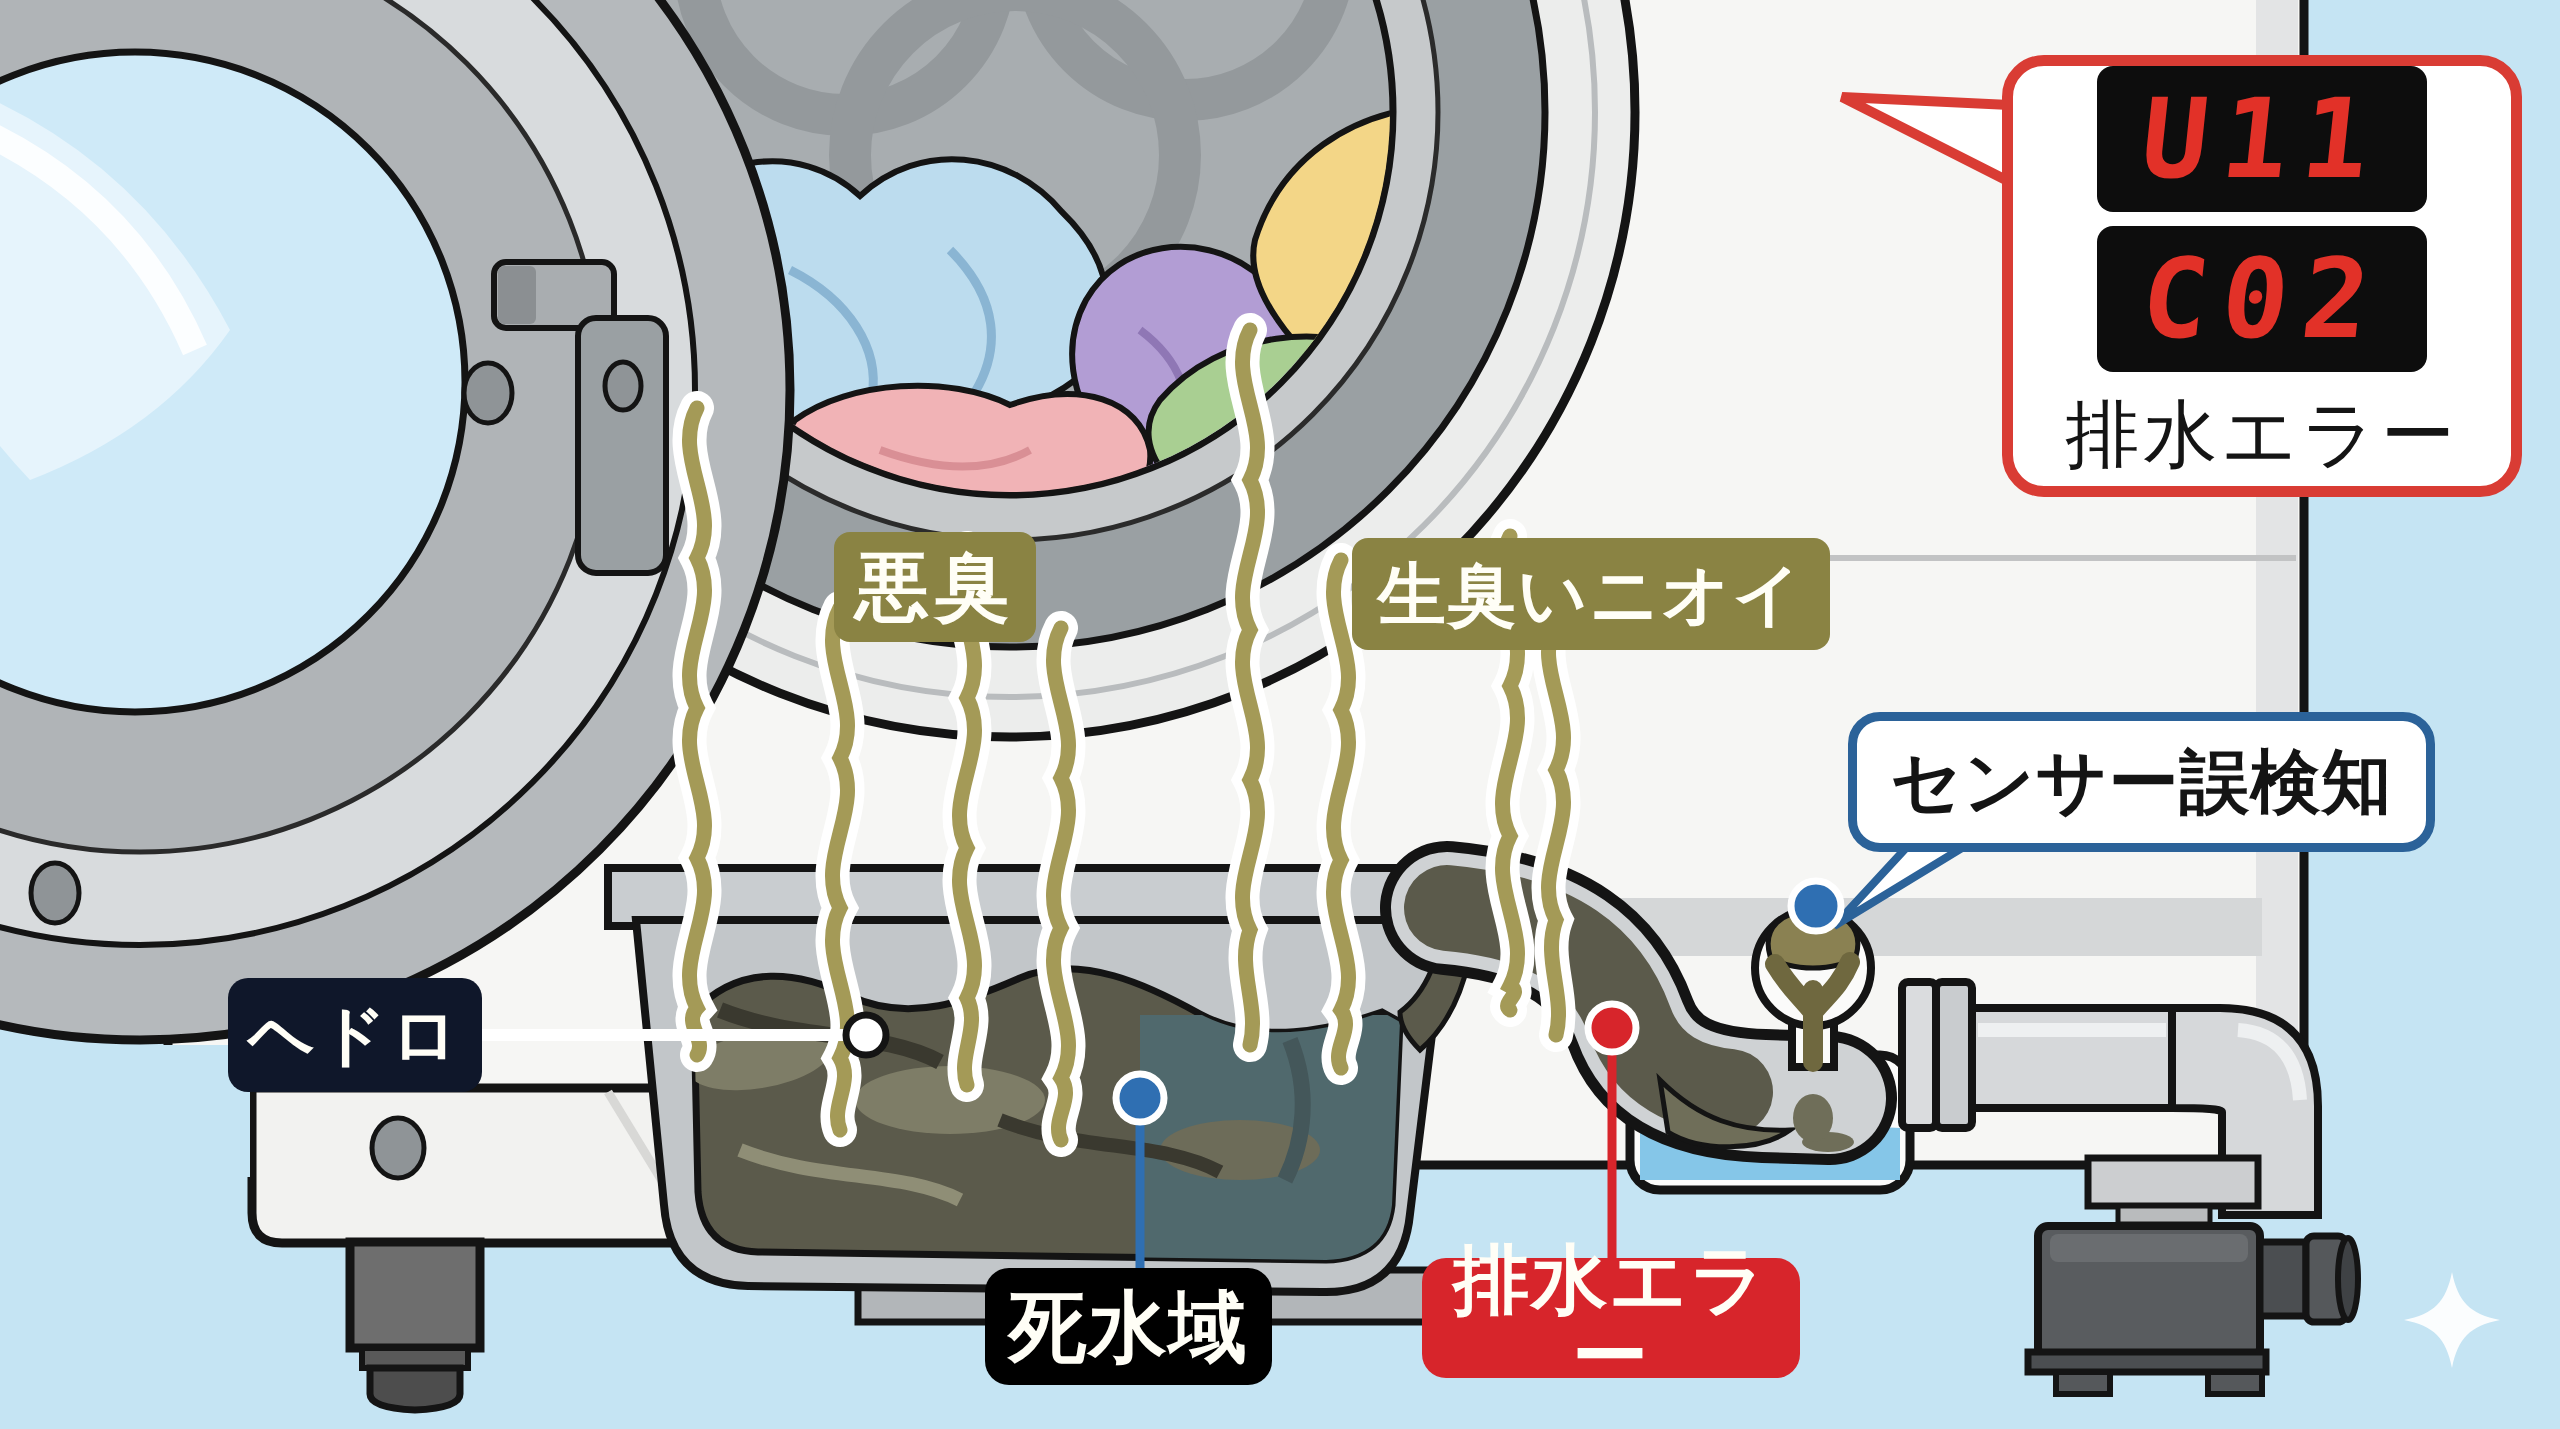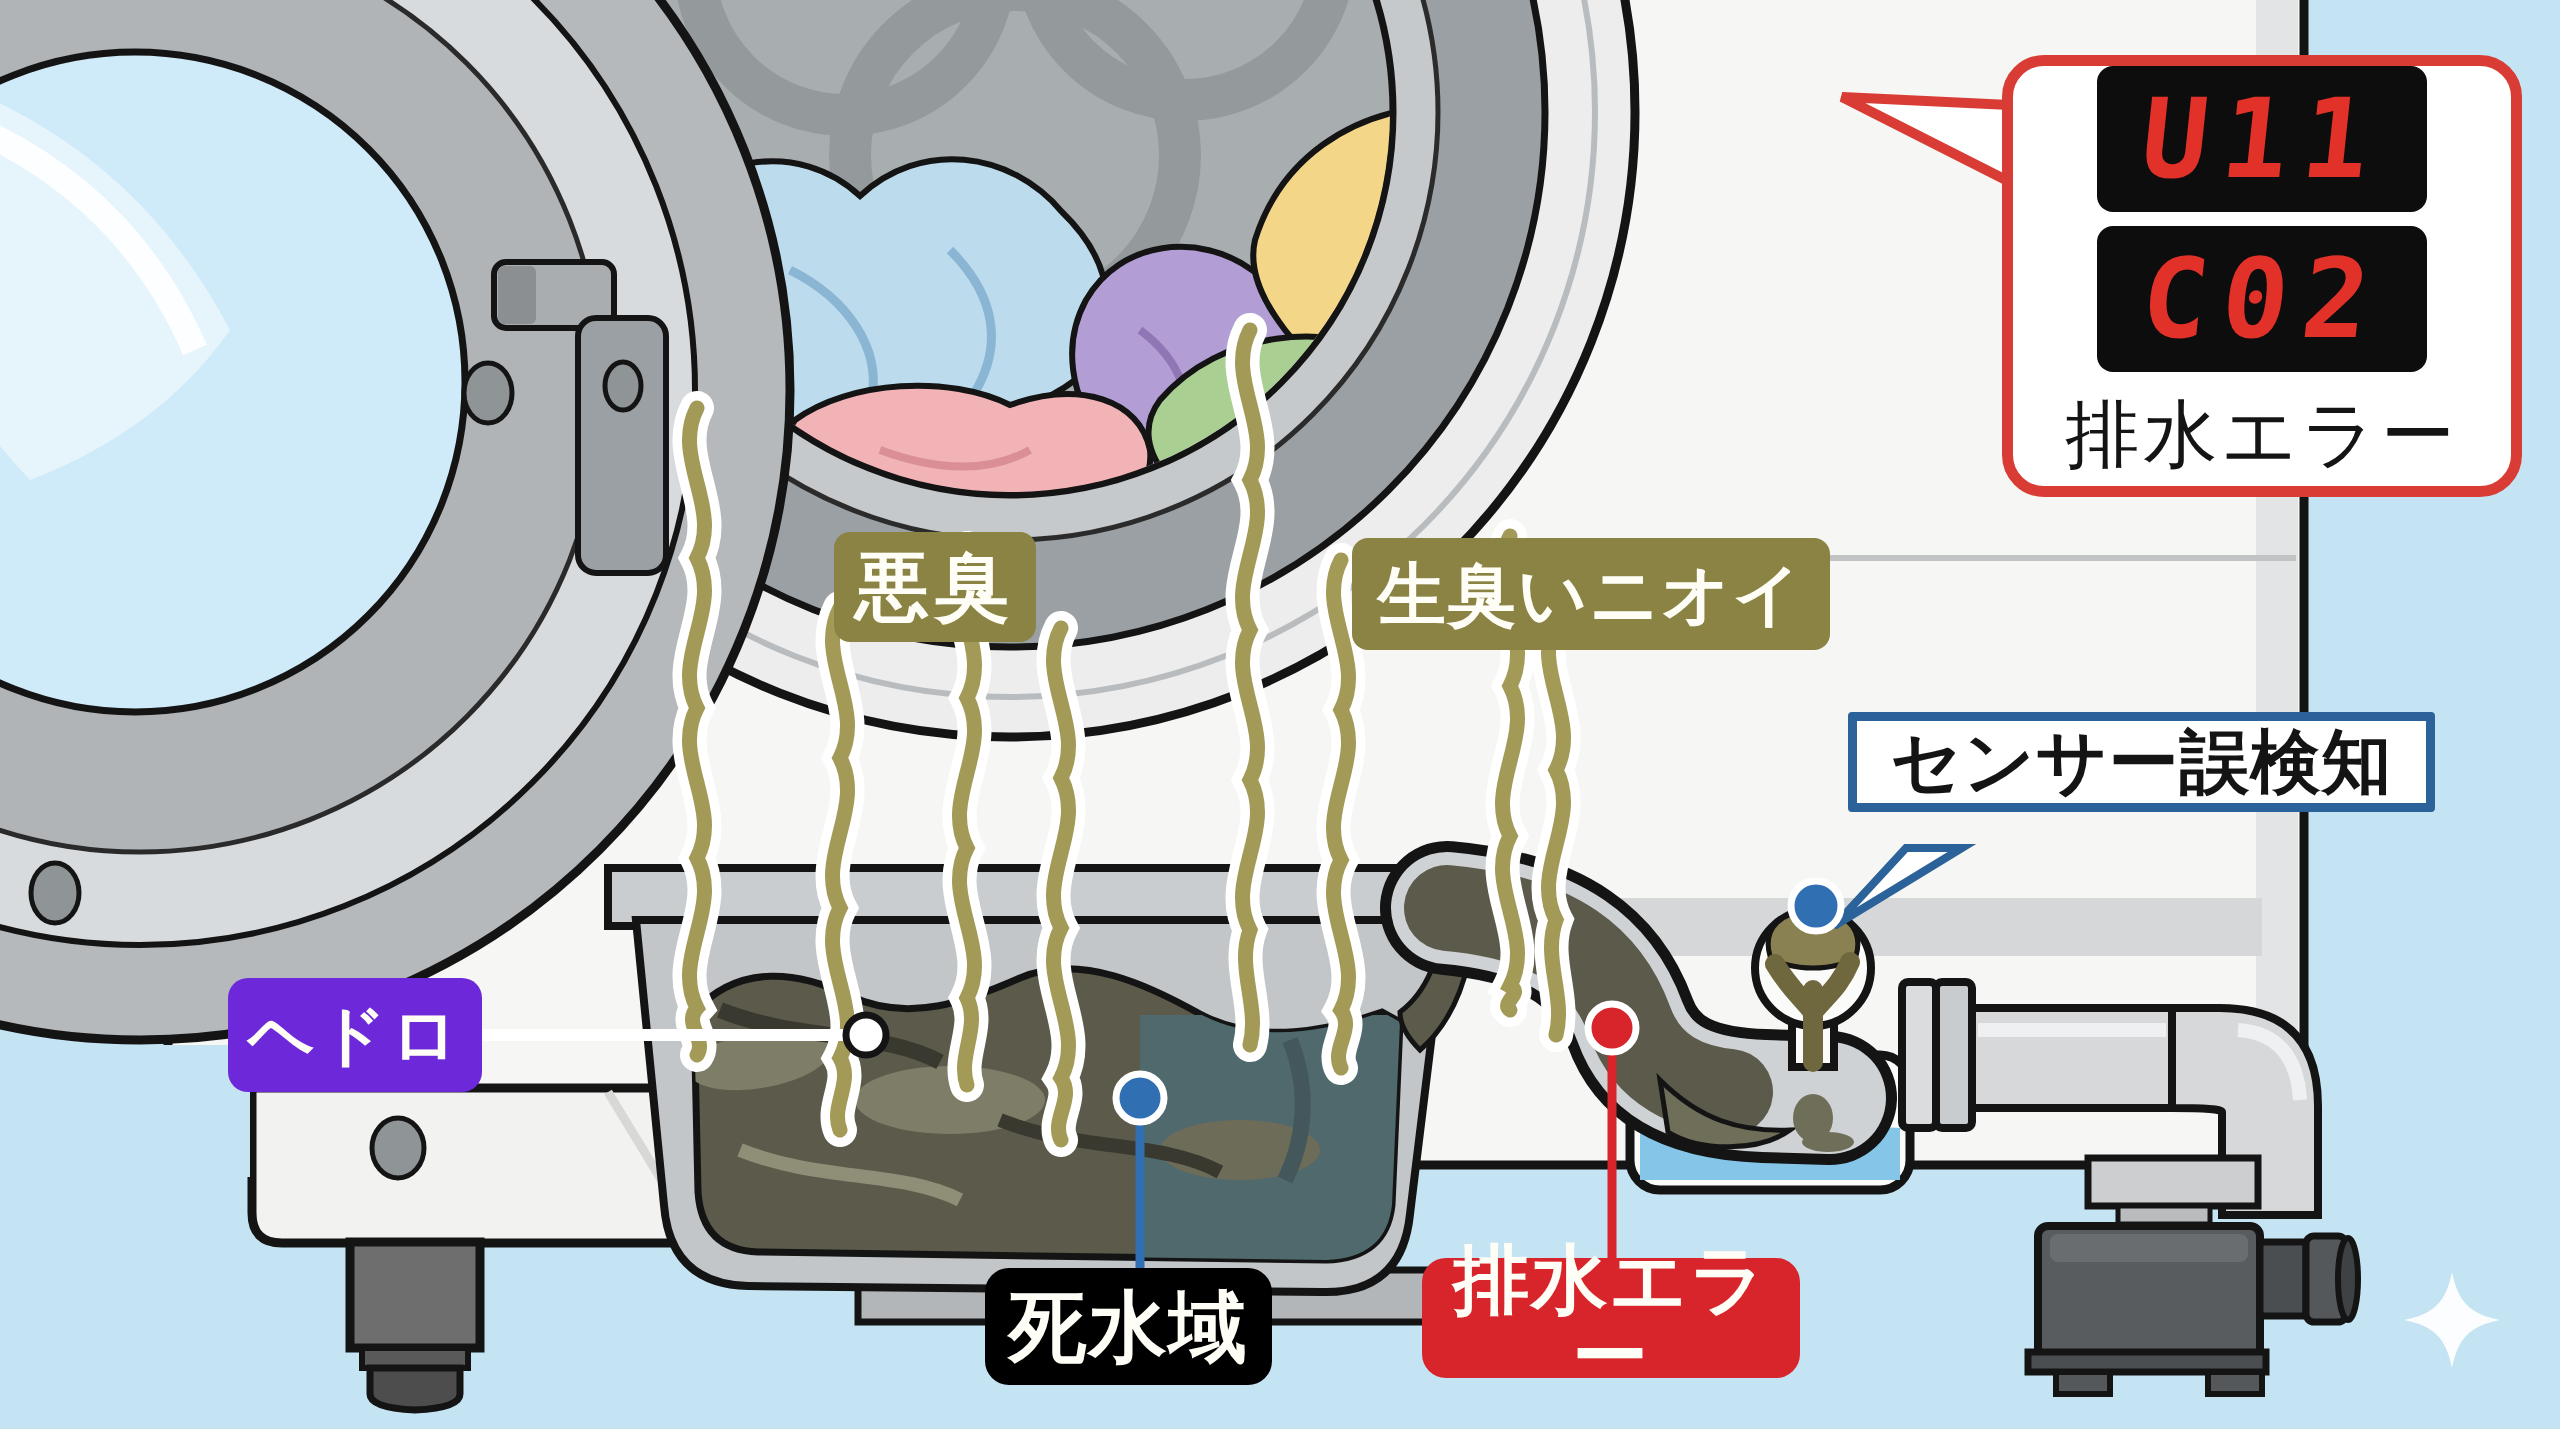--- a/index.html
+++ b/index.html
@@ -3,25 +3,25 @@
 <meta charset="utf-8">
 <style>
   html,body{margin:0;padding:0;background:#c5e4f3;}
   #stage{position:relative;width:2560px;height:1429px;overflow:hidden;background:#c5e4f3;
          font-family:"Liberation Sans","DejaVu Sans",sans-serif;}
   #art{position:absolute;left:0;top:0;}
   .lbl{position:absolute;display:flex;align-items:center;justify-content:center;
        font-weight:bold;color:#fffef6;text-align:center;line-height:1;}
   #lbl-odor{left:810px;top:532px;width:202px;height:110px;background:#8a8343;border-radius:16px;font-size:74px;letter-spacing:6px;margin-left:24px;}
   #lbl-fishy{left:1352px;top:538px;width:478px;height:112px;background:#8a8343;border-radius:16px;font-size:68px;letter-spacing:2px;}
-  #lbl-sludge{left:228px;top:978px;width:254px;height:114px;background:#6d28d9;border-radius:20px;font-size:66px;letter-spacing:4px;}
+  #lbl-sludge{left:228px;top:978px;width:254px;height:114px;background:#0f172a;border-radius:20px;font-size:66px;letter-spacing:4px;}
   #lbl-deadwater{left:985px;top:1268px;width:287px;height:117px;background:#000000;border-radius:24px;font-size:78px;letter-spacing:2px;}
   #lbl-blockage{left:1422px;top:1258px;width:378px;height:120px;background:#d7252b;border-radius:24px;font-size:76px;letter-spacing:2px;}
-  #bubble-sensor{left:1848px;top:712px;width:587px;height:100px;background:#ffffff;border:9px solid #2b6299;
-       border-radius:4px;font-size:70px;color:#141414;letter-spacing:1px;box-sizing:border-box;}
+  #bubble-sensor{left:1848px;top:712px;width:587px;height:140px;background:#ffffff;border:9px solid #2b6299;
+       border-radius:32px;font-size:70px;color:#141414;letter-spacing:1px;box-sizing:border-box;}
   #callout-error{position:absolute;left:2002px;top:55px;width:520px;height:442px;background:#ffffff;
        border:11px solid #d93c34;border-radius:42px;box-sizing:border-box;
        display:flex;flex-direction:column;align-items:center;justify-content:center;gap:14px;}
   .seg{width:330px;height:150px;background:#0d0d0d;border-radius:16px;
        display:flex;align-items:center;justify-content:center;}
   .seg span{font-family:"DejaVu Sans Mono",monospace;font-weight:bold;font-size:110px;color:#e23128;
        letter-spacing:14px;transform:skewX(-6deg);display:block;}
   #callout-caption{font-size:74px;font-weight:normal;color:#141414;letter-spacing:4px;}
 </style>
 </head>

